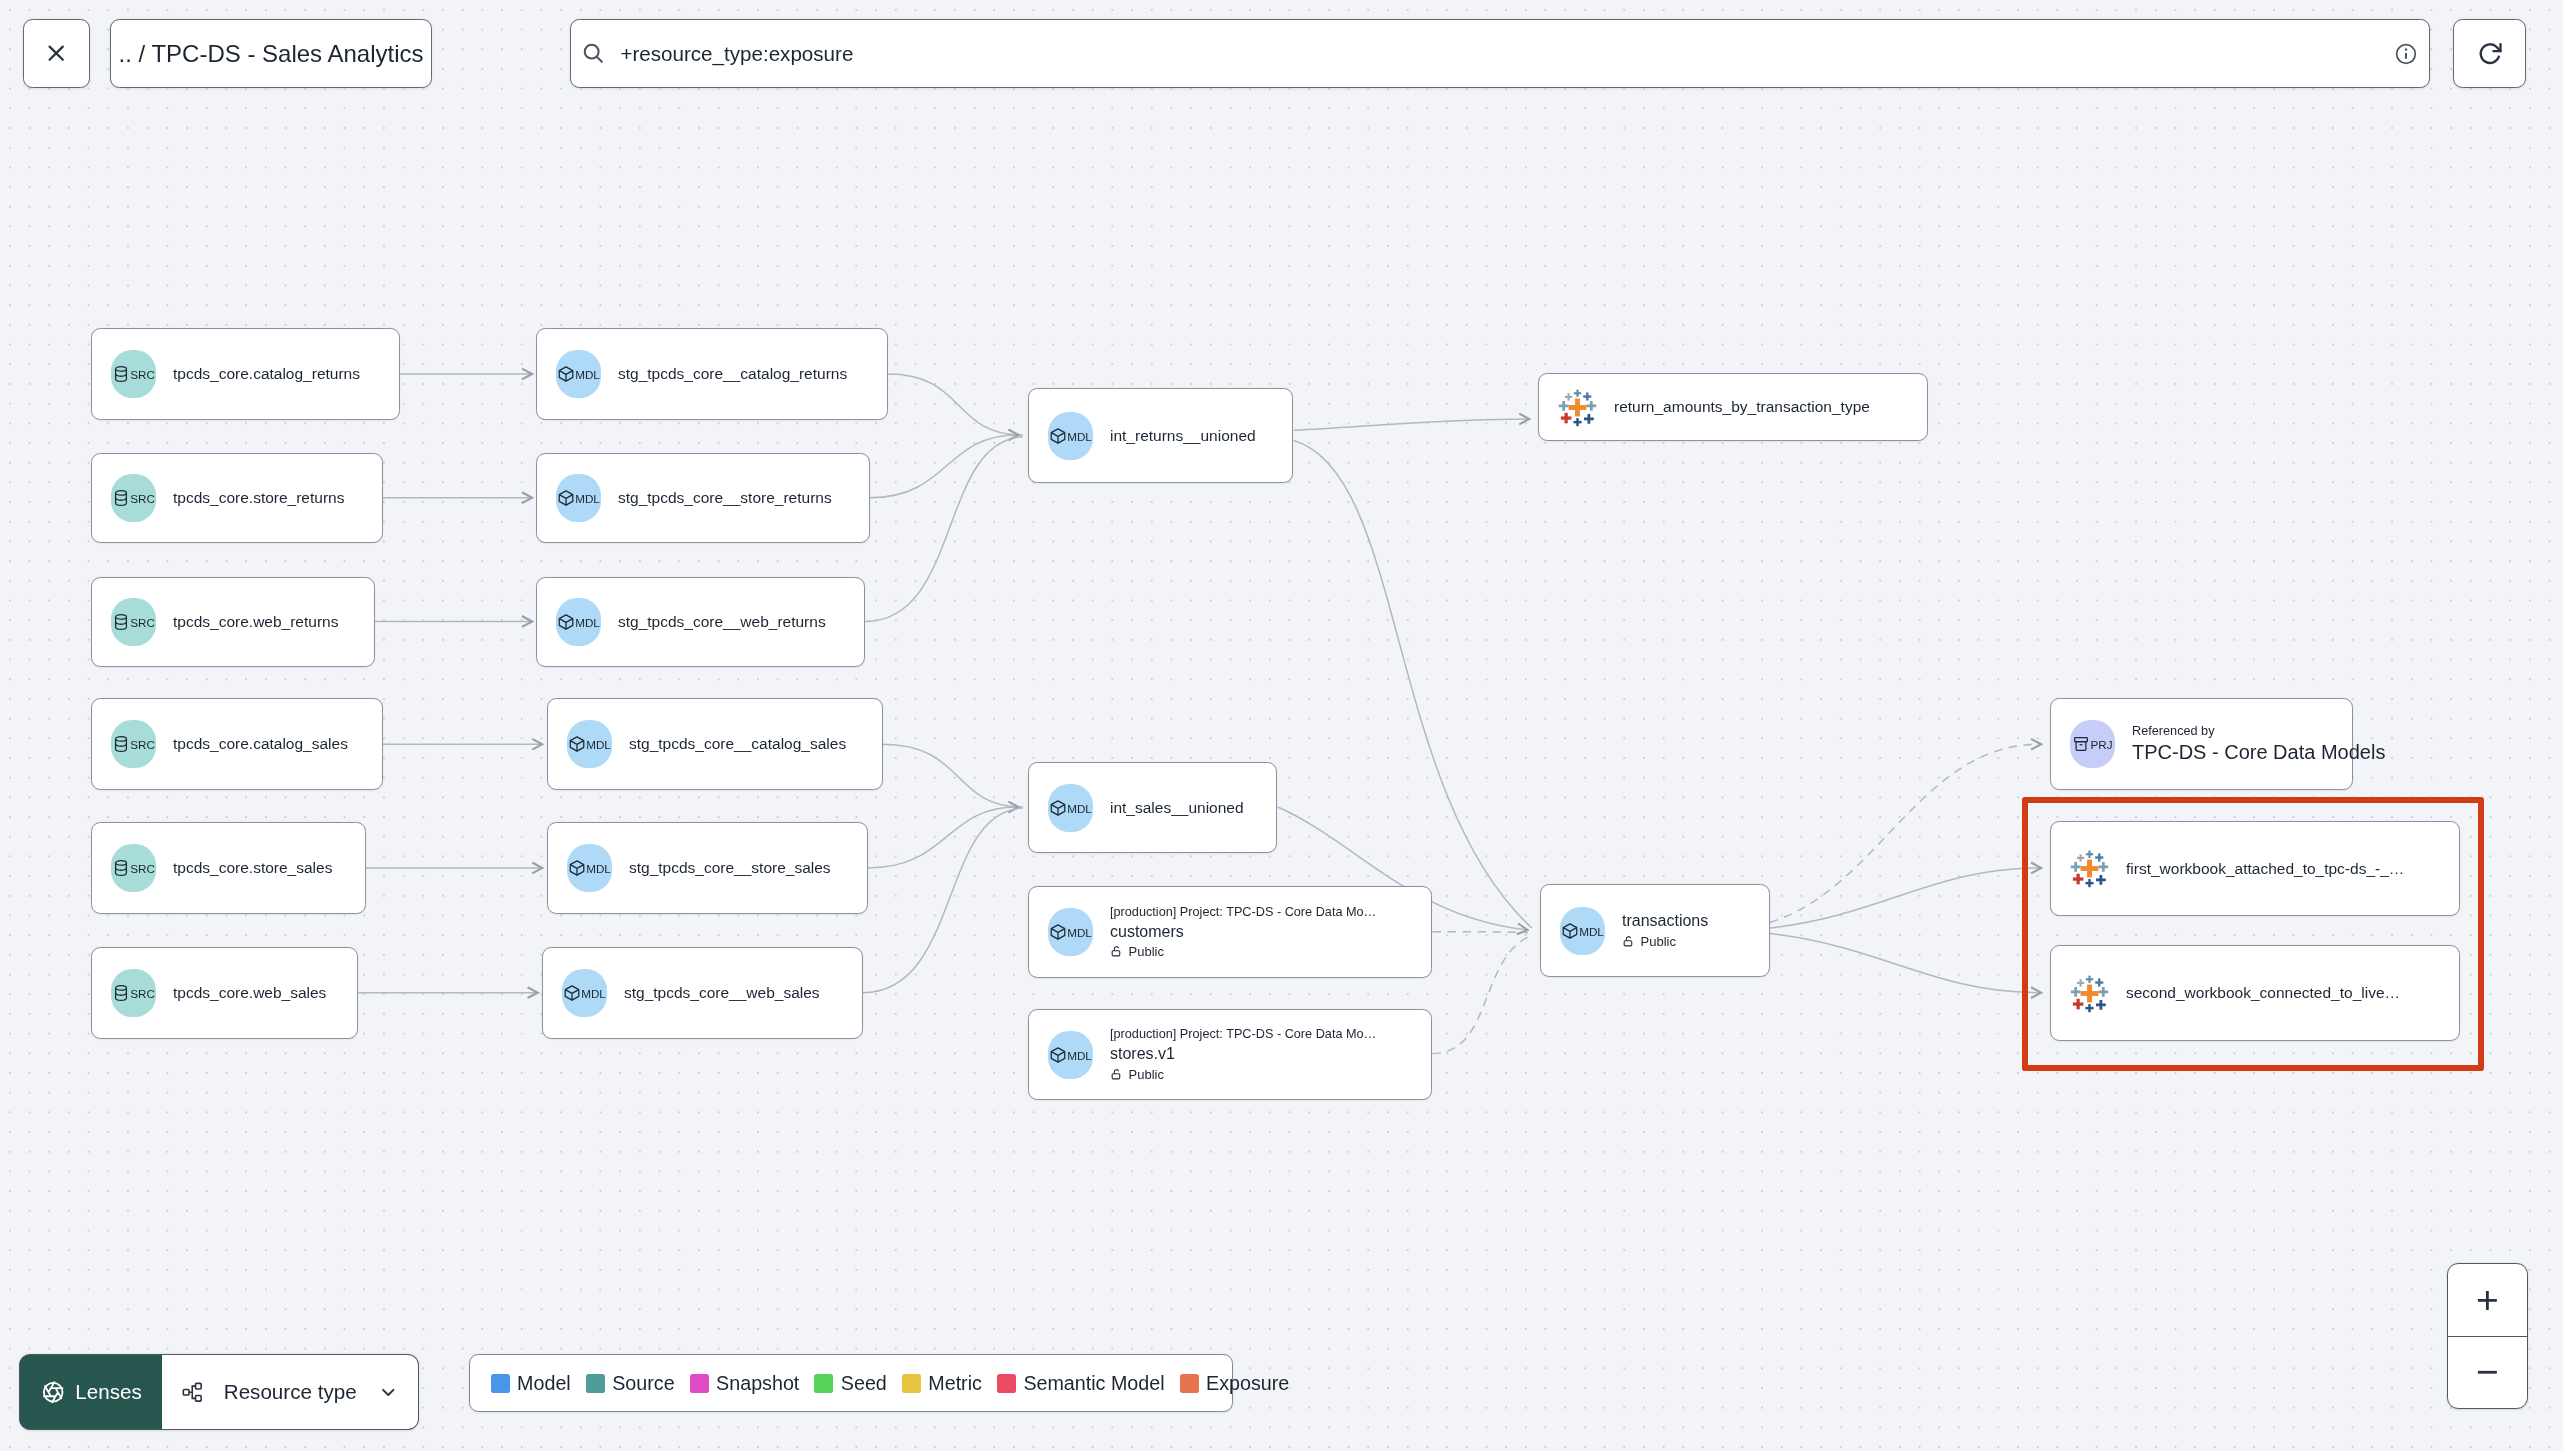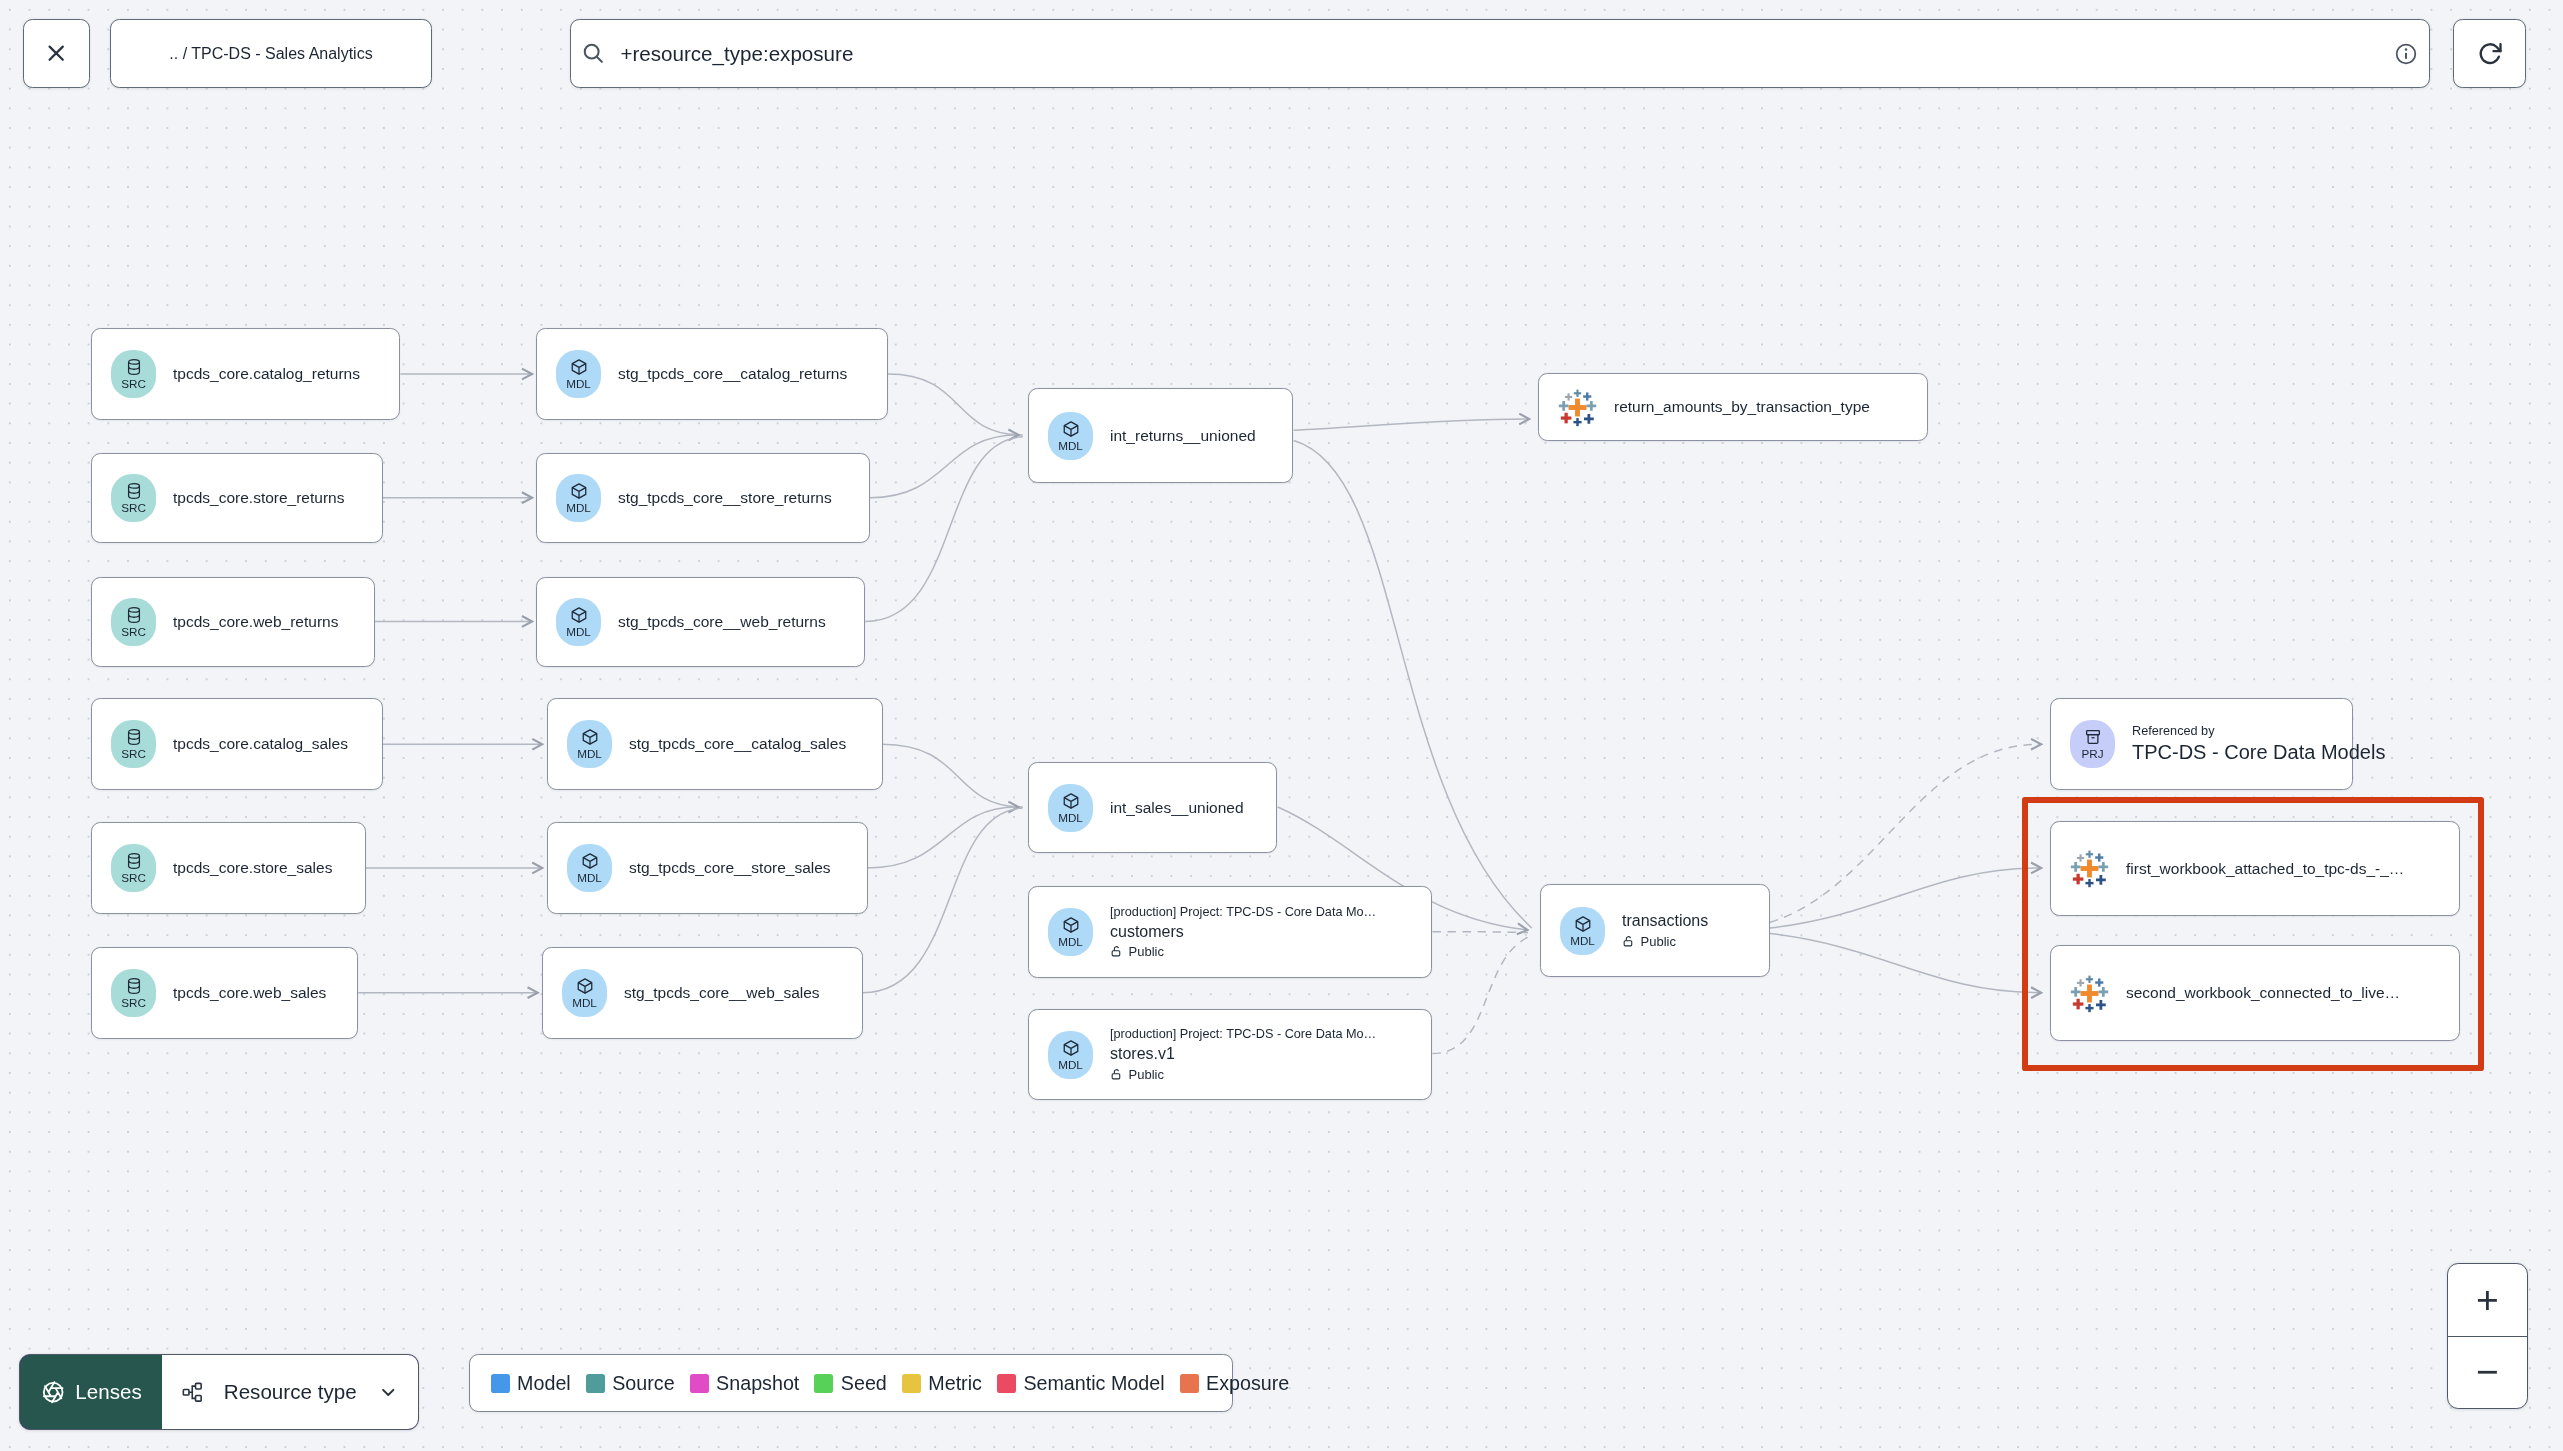--- a/index.html
+++ b/index.html
@@ -16,21 +16,21 @@
   .edge{fill:none;stroke:#b2b7c1;stroke-width:1.6px}
   .edge.dash{stroke-dasharray:9 7}
 
   
   .node{
     position:absolute;background:#fff;border:1.4px solid #8a91a0;border-radius:9.4px;
     display:flex;align-items:center;gap:17px;padding:0 19px;box-sizing:border-box;
     z-index:2;box-shadow:0 0.9px 1.9px rgba(30,40,60,.07);cursor:pointer;
   }
   .nlabel{font-size:15.5px;white-space:nowrap;overflow:hidden}
-  .badge{width:45px;height:48px;border-radius:21px;display:flex;flex-direction:column;
+  .badge{width:45px;height:48px;border-radius:21px;display:flex;flex-direction:row;
          align-items:center;justify-content:center;flex:none}
   .badge svg{width:18px;height:18px}
   .b-label{font-size:11.7px;line-height:1;margin-top:1.9px}
   .b-src{background:#a7dcd8}
   .b-mdl{background:#aedaf7}
   .b-prj{background:#c5cdf8}
   .col{display:flex;flex-direction:column;gap:3.7px;min-width:0}
   .proj{font-size:12.7px;white-space:nowrap;overflow:hidden}
   .nname{font-size:16px;white-space:nowrap}
   .access{display:flex;align-items:center;gap:5.6px;font-size:13px}
@@ -38,21 +38,21 @@
   .tbl{width:39px;height:39px;flex:none}
 
   #redbox{position:absolute;left:2022px;top:797px;width:462px;height:274px;
           border:6.6px solid #d13c15;border-radius:2.8px;z-index:1;box-sizing:border-box}
 
   
   .btn{position:absolute;background:#fff;border:1.9px solid #5f6a78;border-radius:9.4px;
        display:flex;align-items:center;justify-content:center;z-index:5;
        box-shadow:0 0.9px 2.8px rgba(25,35,55,.10);box-sizing:border-box;cursor:pointer}
   #close{left:22.5px;top:19px;width:67px;height:69px}
-  #crumb{left:110px;top:19px;width:322px;height:69px;font-size:16px;white-space:nowrap}
+  #crumb{left:110px;top:19px;width:322px;height:69px;font-size:24px;white-space:nowrap}
   #searchbox{left:570px;top:19px;width:1860px;height:69px;justify-content:flex-start;
              padding:0 10px;gap:13px;cursor:text}
   #searchbox input{border:none;outline:none;flex:1;font-size:20.6px;color:#1c2633;
                    background:transparent;font-family:inherit}
   #refresh{left:2453px;top:19px;width:73px;height:69px}
 
   
   #lens-ctl{position:absolute;left:19px;top:1354px;height:76px;display:flex;z-index:5;
             border:1.9px solid #4e5865;border-radius:11px;overflow:hidden;background:#4c1d95;
             box-shadow:0 0.9px 2.8px rgba(25,35,55,.12);box-sizing:border-box}

